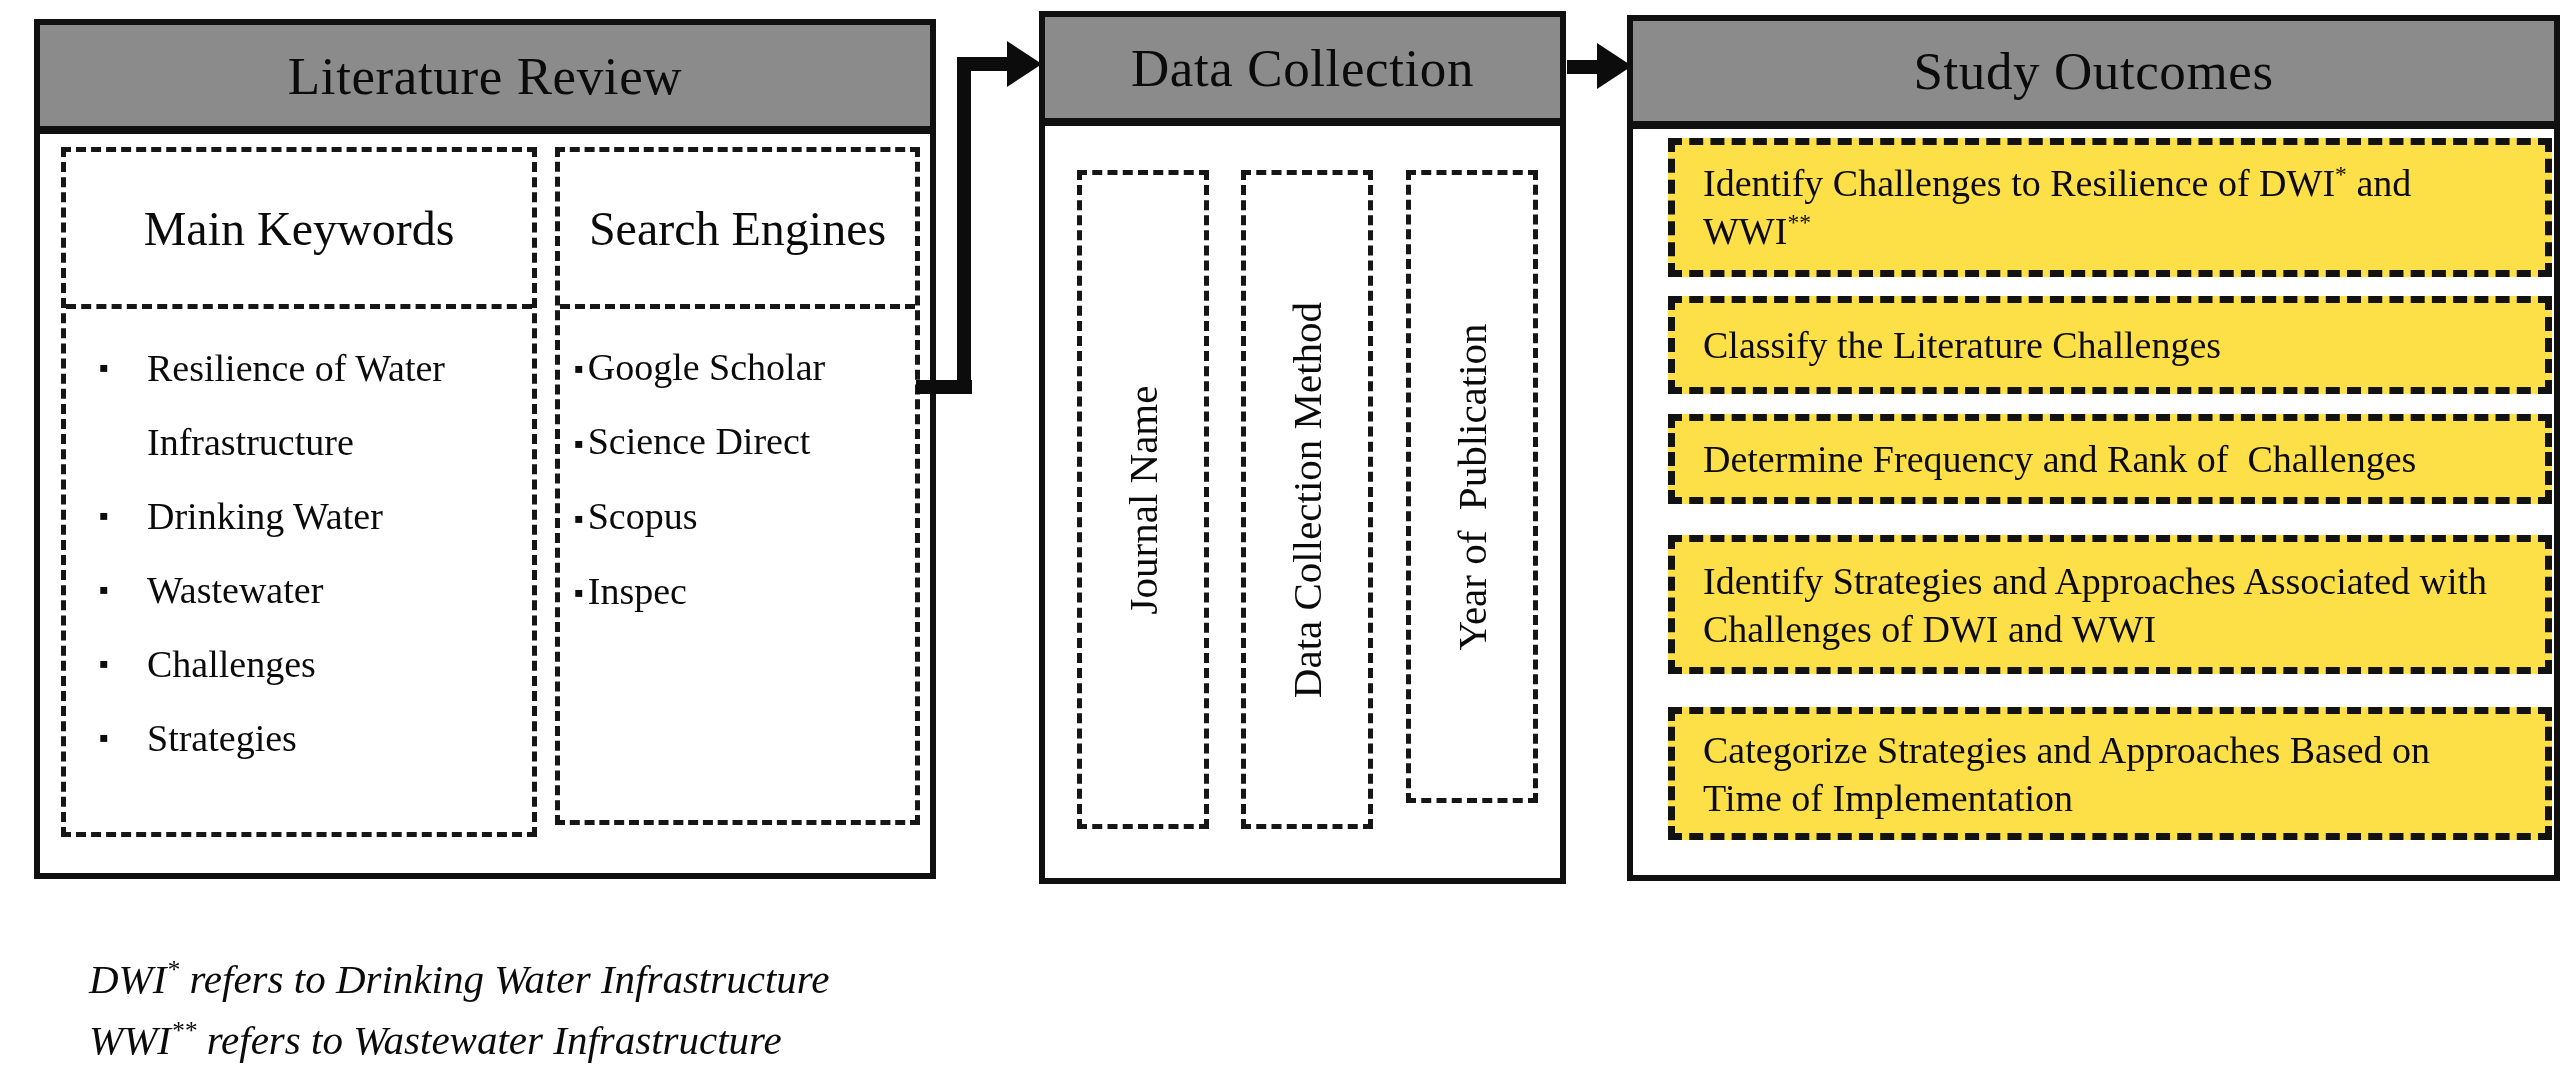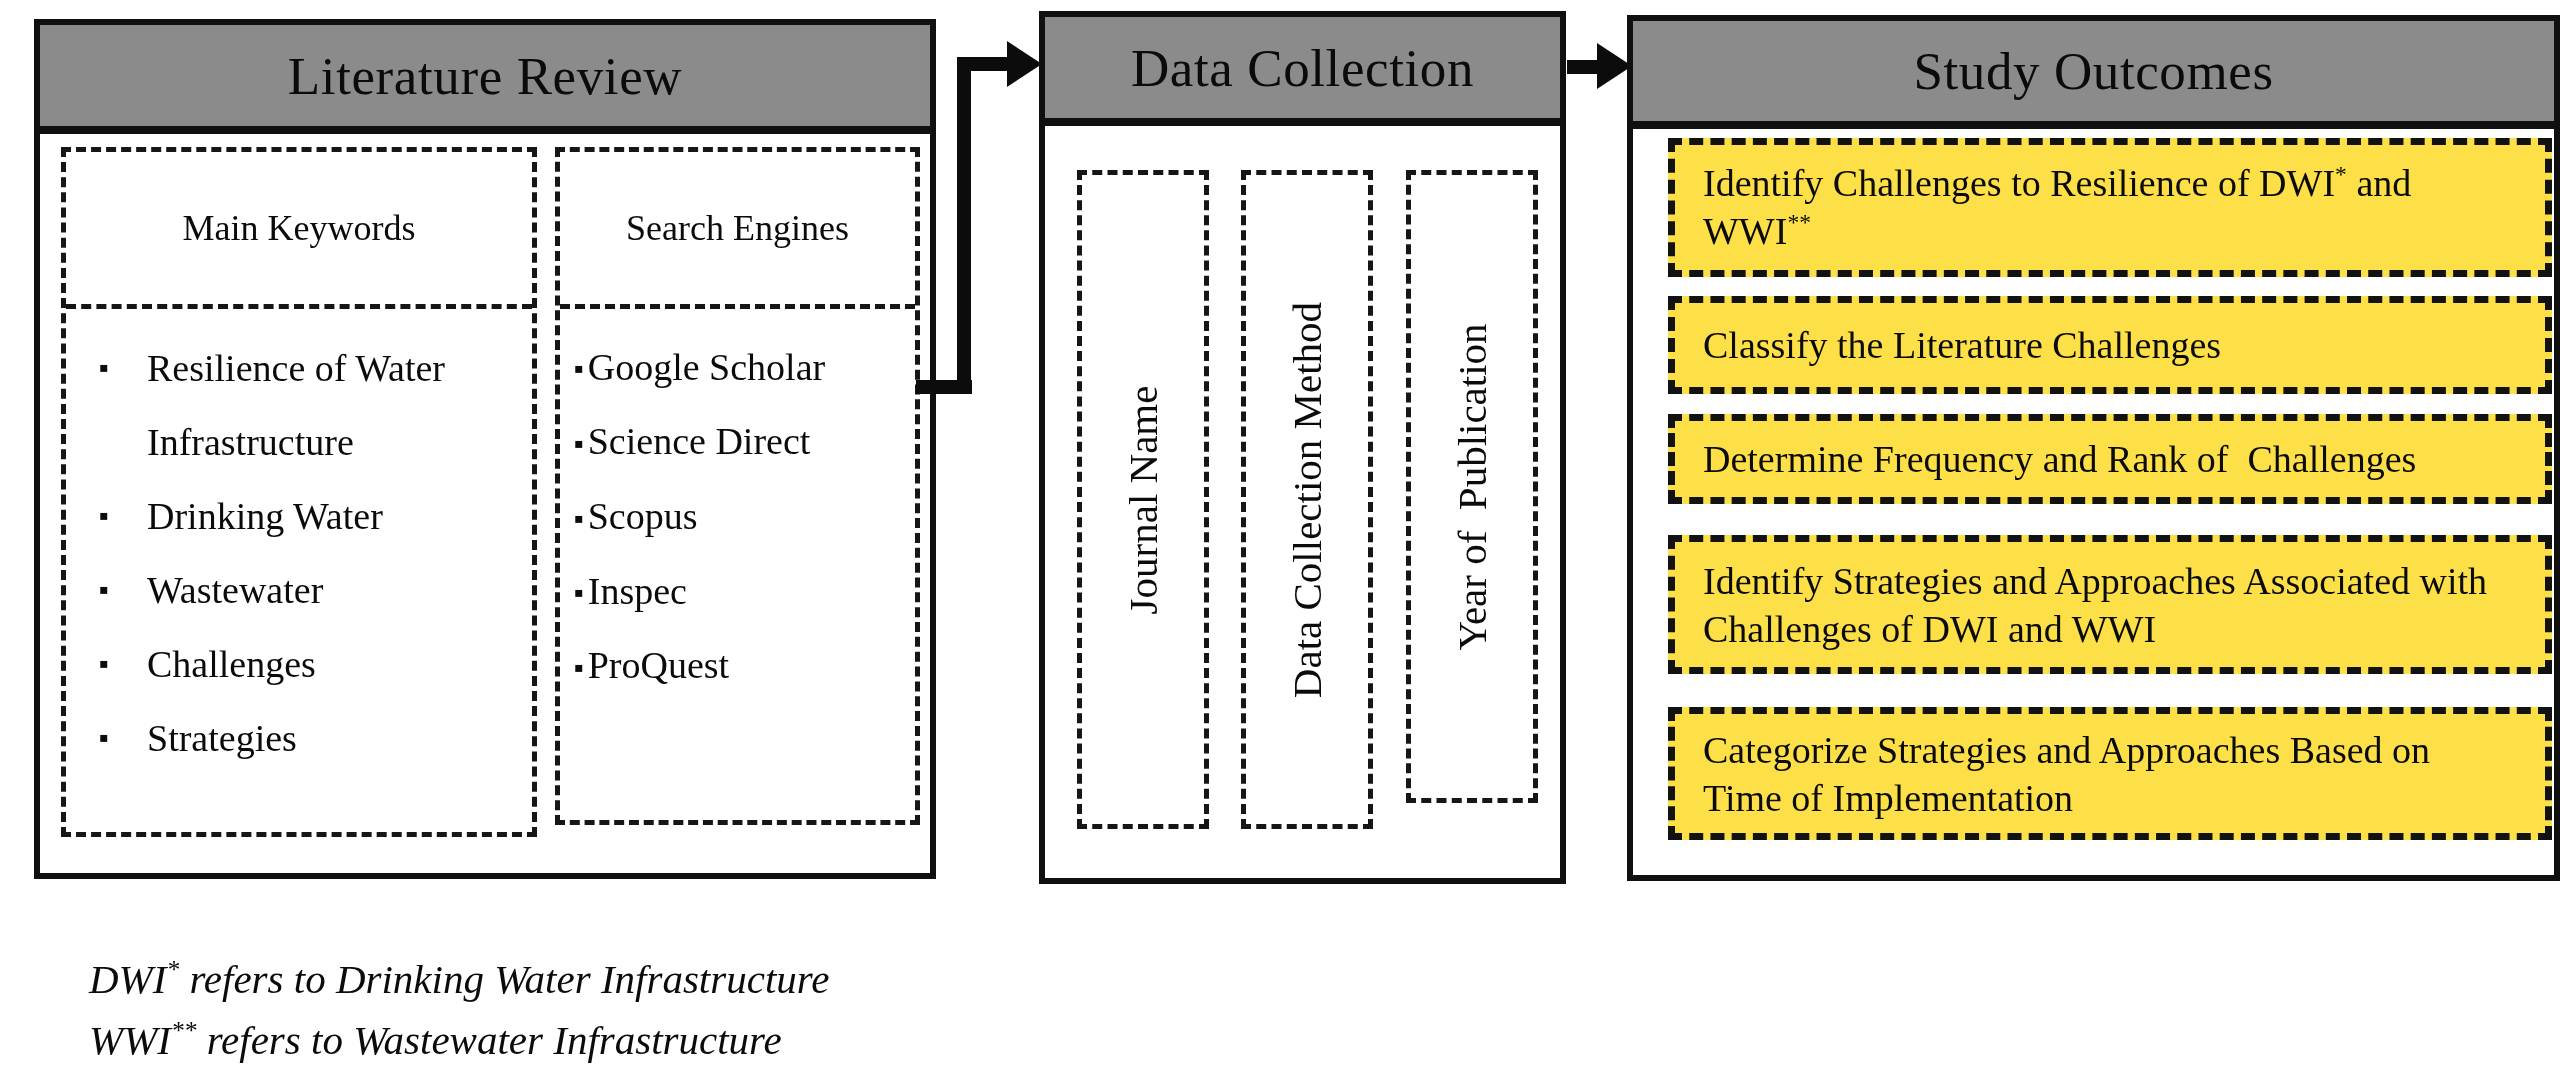--- a/index.html
+++ b/index.html
@@ -31,21 +31,21 @@
   .dashed-box{
     position:absolute;
     box-sizing:border-box;
     border:5px dashed #161616;
     background:#ffffff;
   }
   .box-title{
     height:152px;
     border-bottom:5px dashed #161616;
     display:flex;align-items:center;justify-content:center;
-    font-size:36px;
+    font-size:48px;
     white-space:nowrap;
     font-family:Liberation Serif, serif;
   }
   .bullet-list{
     list-style:none;margin:0;
     padding:21.5px 0 0 0;
     font-size:38px;
   }
   .kw-list li{
     position:relative;
@@ -159,23 +159,20 @@
         </li>
         <li>
           <span class="bullet">▪</span><span>Science Direct</span>
         </li>
         <li>
           <span class="bullet">▪</span><span>Scopus</span>
         </li>
         <li>
           <span class="bullet">▪</span><span>Inspec</span>
         </li>
-        <li>
-          <span class="bullet">▪</span><span>ProQuest</span>
-        </li>
       </ul>
     </div>
   </section>
 
   <div>
     <div class="arrow-seg" style="left:916px;top:380px;width:56px;height:14px;"></div>
     <div class="arrow-seg" style="left:957px;top:57px;width:14px;height:337px;"></div>
     <div class="arrow-seg" style="left:971px;top:57px;width:37px;height:14px;"></div>
     <div class="arrow-head" style="left:1007px;top:41px;"></div>
   </div>

